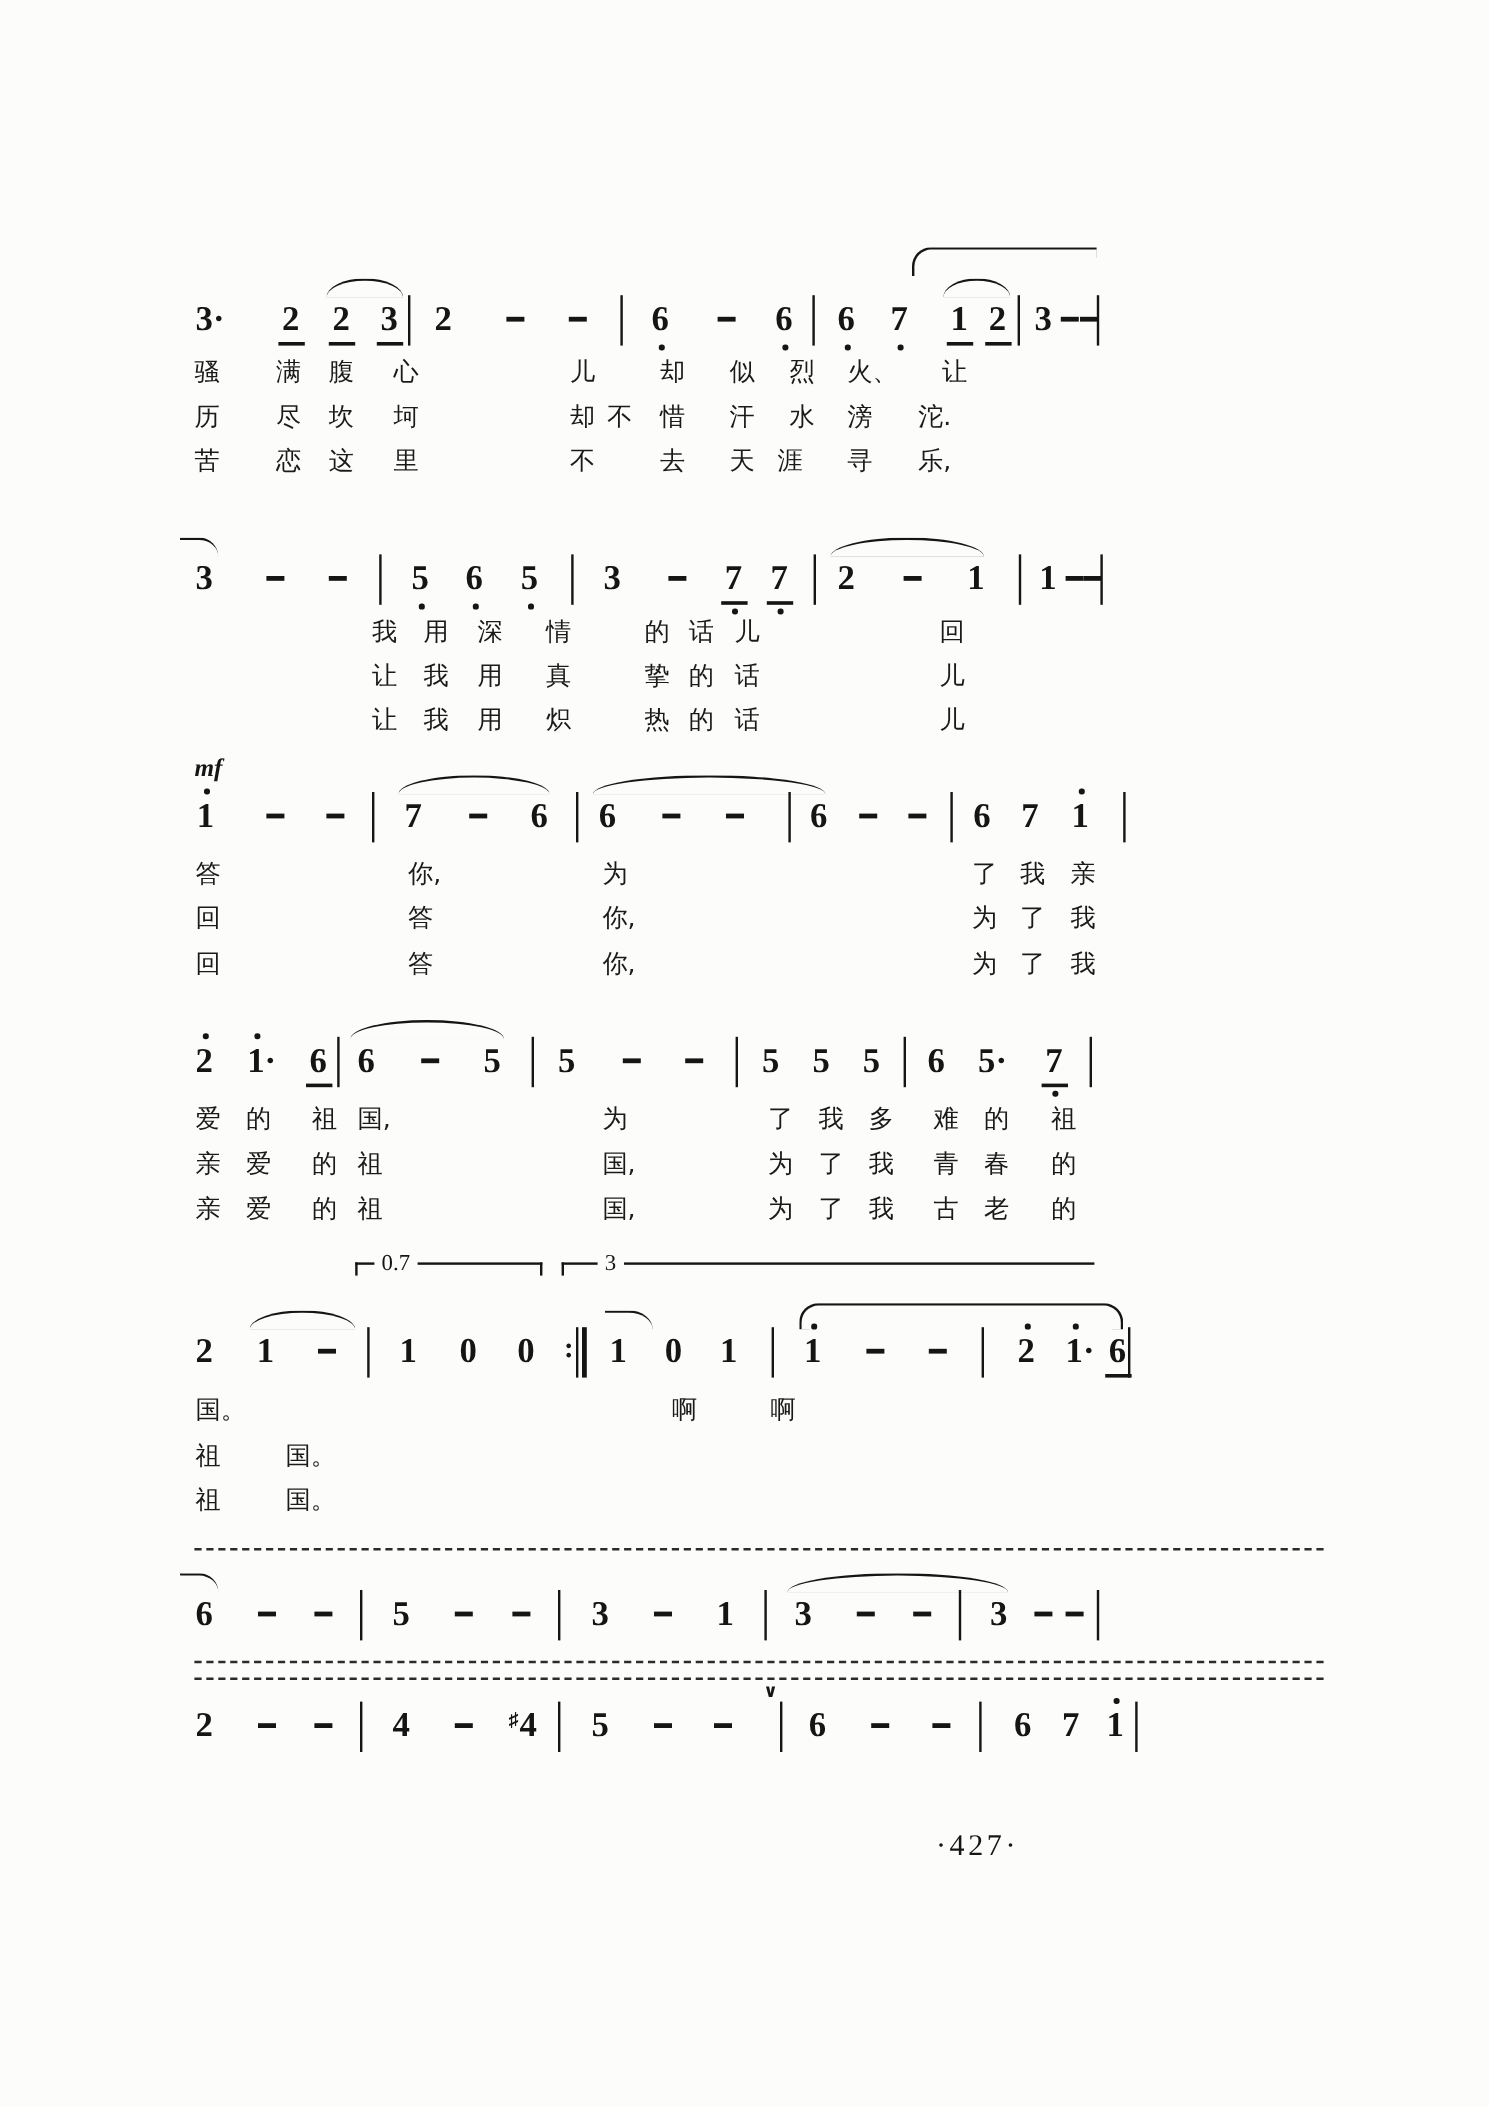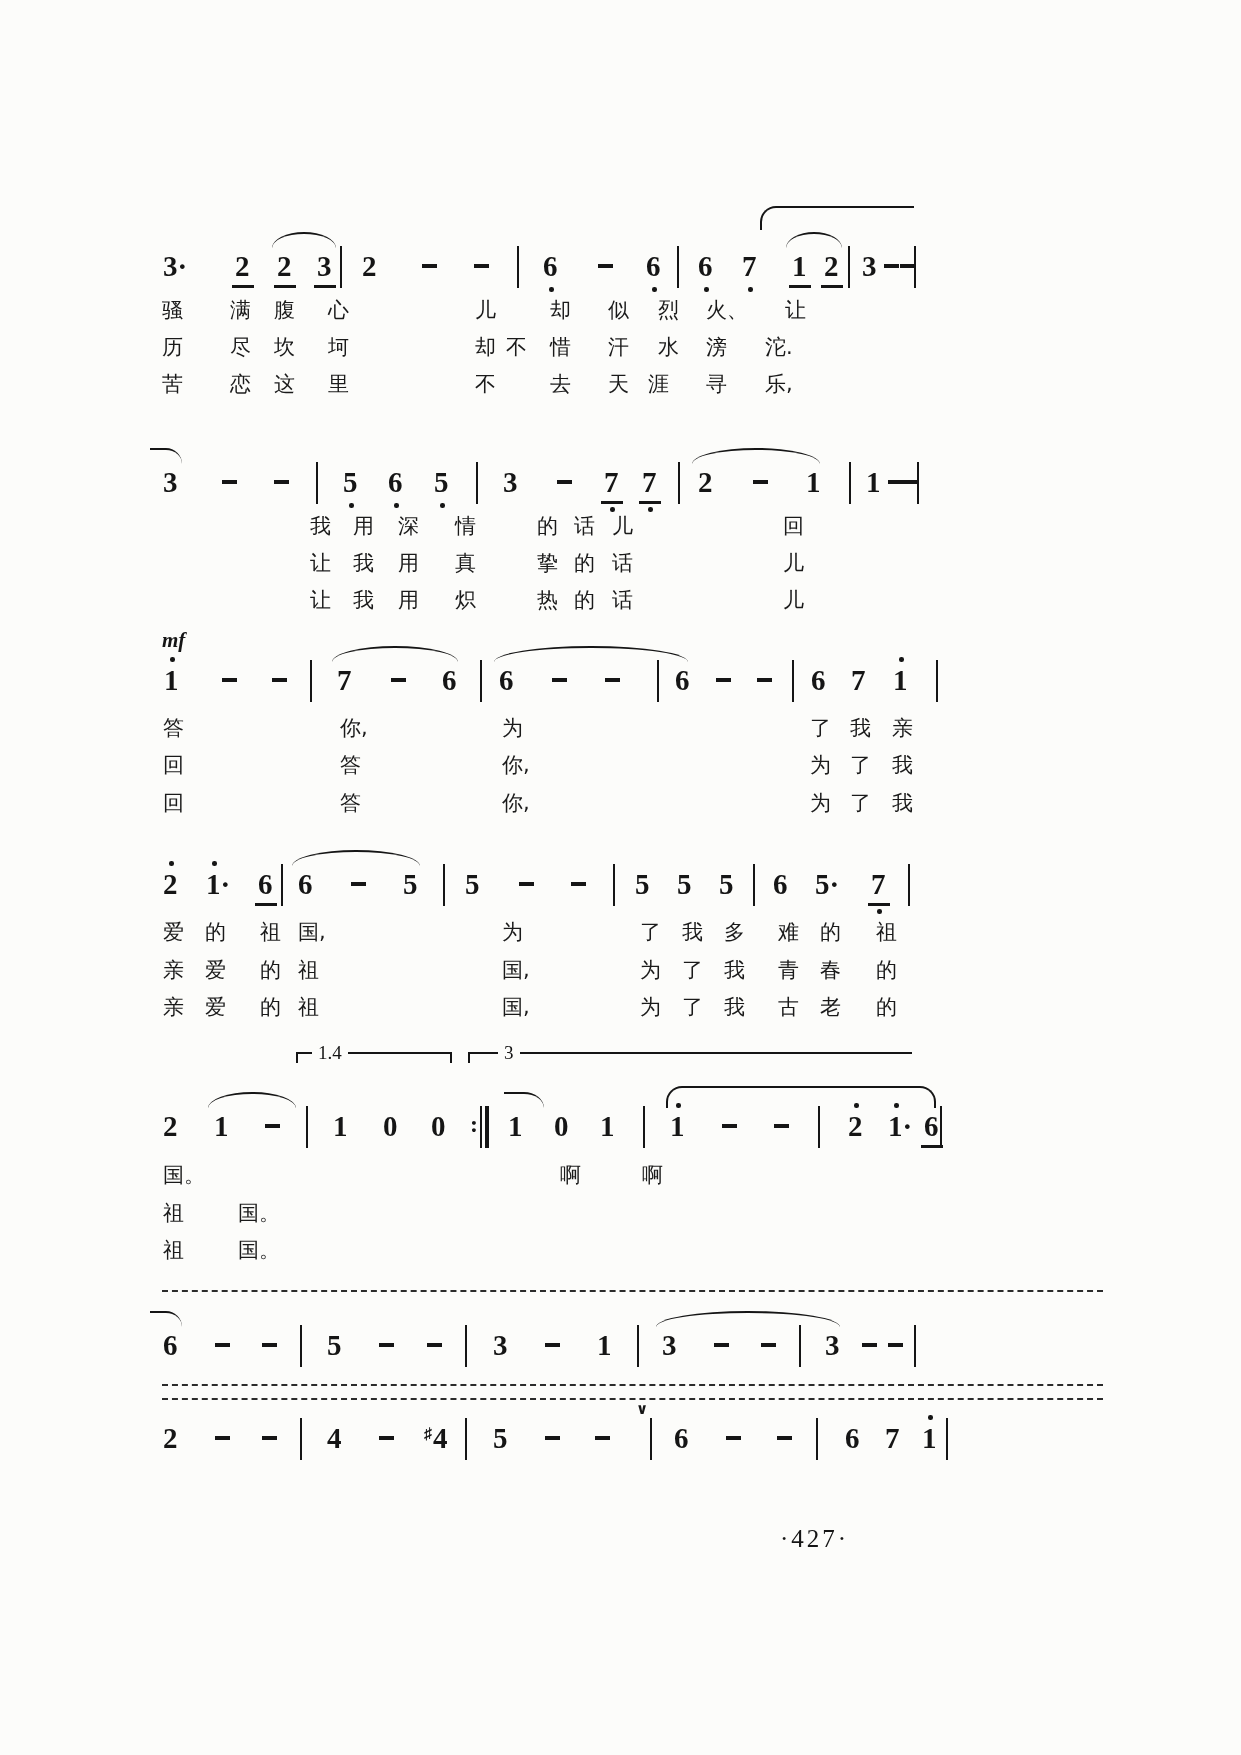--- a/index.html
+++ b/index.html
@@ -272,21 +272,21 @@
       <div class="odot" style="left: 854px; top: 1103px;"></div>
       <div class="note" style="left: 888px; top: 1112px;">1·</div>
       <div class="odot" style="left: 894px; top: 1103px;"></div>
       <div class="note" style="left: 924px; top: 1112px;">6</div>
       <div class="uline" style="left: 921px; top: 1145px;"></div>
       <div class="bl" style="left: 940px; top: 1106px;"></div>
       <div class="arc" style="left: 208px; top: 1092px; width: 88px; height: 16px; border-radius: 50% 50% 0px 0px / 100% 100% 0px 0px;"></div>
       <div class="arc" style="left: 504px; top: 1092px; width: 40px; height: 16px; border-radius: 0px 50% 0px 0px / 0px 100% 0px 0px;"></div>
       <div class="arc" style="left: 666px; top: 1086px; width: 270px; height: 22px; border-radius: 16px 16px 0px 0px; border-left: 2.2px solid rgb(21, 21, 21); border-right: 2.2px solid rgb(21, 21, 21);"></div>
       <div class="volta closed" style="left: 296px; top: 1052px; width: 156px;"></div>
-      <div class="vlabel" style="left: 312px; top: 1043px;">1.4</div>
+      <div class="vlabel" style="left: 312px; top: 1043px;">0.7</div>
       <div class="volta" style="left: 468px; top: 1052px; width: 444px;"></div>
       <div class="vlabel" style="left: 498px; top: 1043px;">3</div>
       <div class="syll" style="left: 163px; top: 1165px;">国。</div>
       <div class="syll" style="left: 560px; top: 1165px;">啊</div>
       <div class="syll" style="left: 642px; top: 1165px;">啊</div>
       <div class="syll" style="left: 163px; top: 1203px;">祖</div>
       <div class="syll" style="left: 238px; top: 1203px;">国。</div>
       <div class="syll" style="left: 163px; top: 1240px;">祖</div>
       <div class="syll" style="left: 238px; top: 1240px;">国。</div>
       <div class="note" style="left: 163px; top: 1331px;">6</div>

